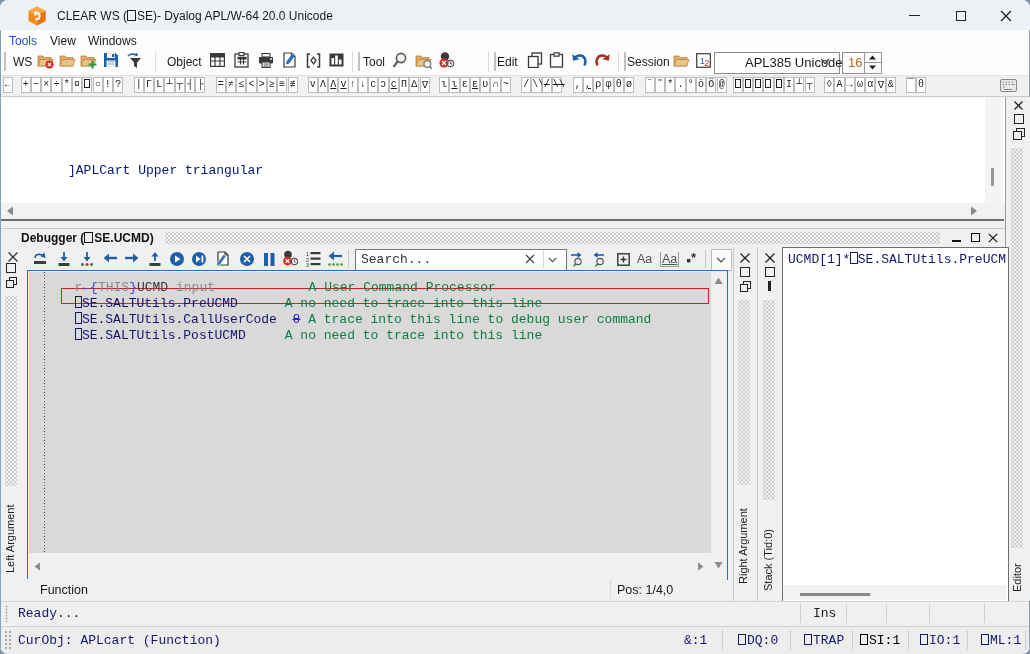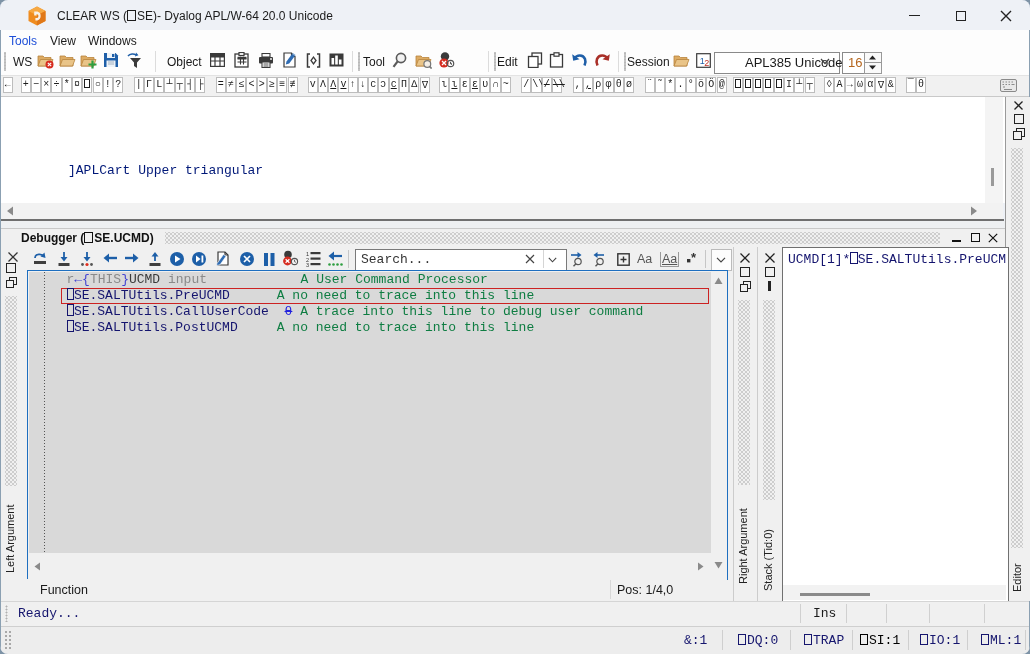--- a/index.html
+++ b/index.html
@@ -410,21 +410,21 @@
 <div class="abs" style="left:6px;top:263px;width:8px;height:8px;border:1.5px solid #222;"></div>
 <div class="abs" style="left:9px;top:277px;width:6px;height:6px;border:1.2px solid #222;"></div>
 <div class="abs" style="left:6px;top:280px;width:6px;height:6px;border:1.2px solid #222;background:#f0f0f0;"></div>
 <div class="abs dots" style="left:5px;top:296px;width:12px;height:190px;"></div>
 <div class="abs vlabel" style="left:4px;top:497px;height:84px;background:#f0f0f0;">Left Argument</div>
 
 <div class="abs" style="left:27px;top:270px;width:699px;height:308px;border:1.6px solid #1e6fc0;background:#f0f0f0;"></div>
 <div class="abs" style="left:29px;top:272px;width:682px;height:281px;background:#d9d9d9;"></div>
 <div class="abs" style="left:44px;top:272px;width:1px;height:281px;background-image:linear-gradient(#555 1px, rgba(0,0,0,0) 1px);background-size:1px 3px;"></div>
 <div class="abs" style="left:61px;top:288px;width:646px;height:14px;border:1px solid #cc2222;"></div>
-<pre class="abs mono" style="left:66.5px;top:272px;font-size:13px;line-height:16px;margin:0;color:#14146e;"><span style="color:#8a8a8a">r<span style="color:#4444d2">←{</span>THIS<span style="color:#4444d2">}</span><span style="color:#3a3a3a">UCMD</span> input</span>            <span style="color:#0e7d42">A User Command Processor</span>
+<pre class="abs mono" style="left:66.5px;top:272px;font-size:13px;line-height:16px;margin:8px;color:#14146e;"><span style="color:#8a8a8a">r<span style="color:#4444d2">←{</span>THIS<span style="color:#4444d2">}</span><span style="color:#3a3a3a">UCMD</span> input</span>            <span style="color:#0e7d42">A User Command Processor</span>
 <span class="q2"></span>SE.SALTUtils.PreUCMD      <span style="color:#0e7d42">A no need to trace into this line</span>
 <span class="q2"></span>SE.SALTUtils.CallUserCode  <span style="color:#2222dd;text-decoration:line-through">θ</span> <span style="color:#0e7d42">A trace into this line to debug user command</span>
 <span class="q2"></span>SE.SALTUtils.PostUCMD     <span style="color:#0e7d42">A no need to trace into this line</span></pre>
 <div class="abs" style="left:711px;top:272px;width:14px;height:281px;background:#f0f0f0;"></div>
 <svg class="abs" style="left:714px;top:277px" width="9" height="8" viewBox="0 0 9 8">
       <path d="M4.5 0.5 L8.5 7 L0.5 7 Z" fill="#8a8a8a"></path>
     </svg>
 <svg class="abs" style="left:714px;top:561px" width="9" height="8" viewBox="0 0 9 8">
       <path d="M4.5 7.5 L8.5 1 L0.5 1 Z" fill="#8a8a8a"></path>
     </svg>
@@ -470,20 +470,21 @@
 <div class="abs mono" style="left:813px;top:606px;font-size:13px;color:#1a1a1a;">Ins</div>
 
 <div class="abs" style="left:800px;top:604px;width:1px;height:19px;background:#d0d0d0;"></div>
 <div class="abs" style="left:846px;top:604px;width:1px;height:19px;background:#d0d0d0;"></div>
 <div class="abs" style="left:886px;top:604px;width:1px;height:19px;background:#d0d0d0;"></div>
 <div class="abs" style="left:929px;top:604px;width:1px;height:19px;background:#d0d0d0;"></div>
 <div class="abs" style="left:984px;top:604px;width:1px;height:19px;background:#d0d0d0;"></div>
 
 <div class="abs" style="left:1px;top:626px;width:1028px;height:27px;background:#ededed;border-top:1px solid #cfcfcf;"></div>
 <div class="abs" style="left:4px;top:630px;width:8px;height:20px;background-image:radial-gradient(#a8a8a8 1px,rgba(0,0,0,0) 1.2px);background-size:4px 4px;"></div>
+<div class="abs mono" style="left:18px;top:633px;font-size:13px;color:#16166e;">CurObj: APLcart (Function)</div>
 <div class="abs mono" style="left:684px;top:633px;font-size:13px;color:#16166e;">&amp;:1</div>
 <div class="abs mono" style="left:738px;top:633px;font-size:13px;color:#16166e;"><span class="q"></span>DQ:0</div>
 <div class="abs mono" style="left:804px;top:633px;font-size:13px;color:#16166e;"><span class="q"></span>TRAP</div>
 <div class="abs mono" style="left:860px;top:633px;font-size:13px;color:#000000;"><span class="q"></span>SI:1</div>
 <div class="abs mono" style="left:920px;top:633px;font-size:13px;color:#16166e;"><span class="q"></span>IO:1</div>
 <div class="abs mono" style="left:981px;top:633px;font-size:13px;color:#16166e;"><span class="q"></span>ML:1</div>
 
 <div class="abs" style="left:722px;top:630px;width:1px;height:20px;background:#cfcfcf;"></div>
 <div class="abs" style="left:790px;top:630px;width:1px;height:20px;background:#cfcfcf;"></div>
 <div class="abs" style="left:852px;top:630px;width:1px;height:20px;background:#cfcfcf;"></div>

